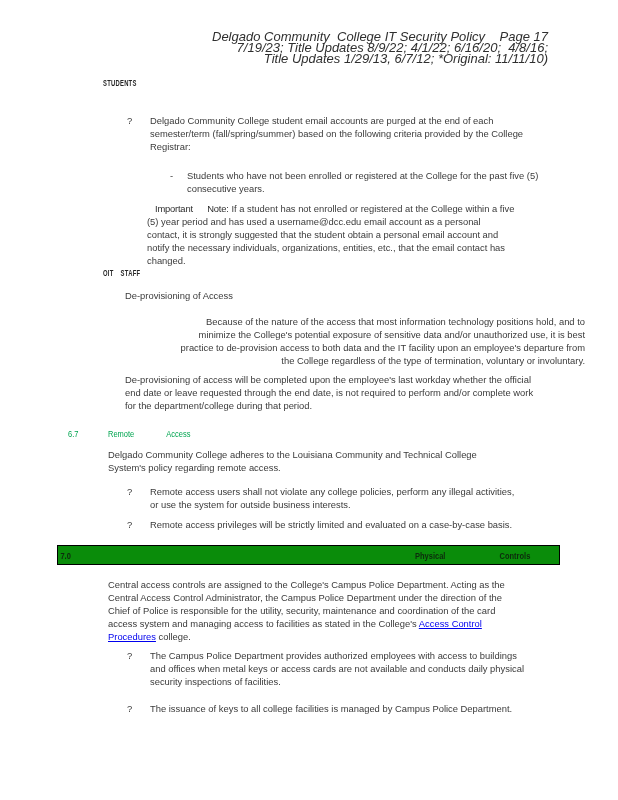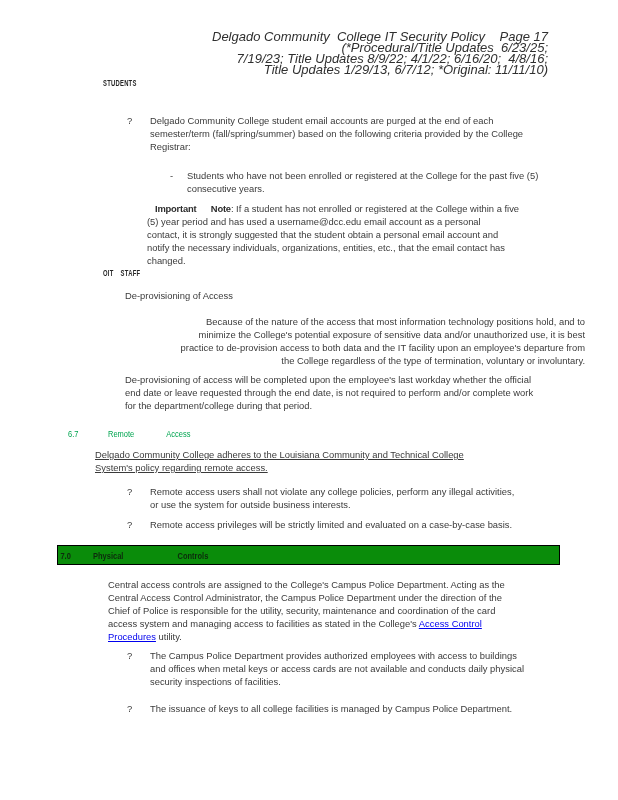--- a/index.html
+++ b/index.html
@@ -19,39 +19,38 @@
     display:inline-block;transform:scaleX(0.65);transform-origin:left center;
     letter-spacing:0.4px;white-space:pre;}
   .caps-gap{word-spacing:8px;}
   
   .para{white-space:pre-line;}
   
   .bullet-row{display:flex;}
   .bullet-marker{flex:0 0 23px;color:#3a3a3a;}
   .sub-marker{flex:0 0 17px;}
   .bullet-text{flex:1;white-space:pre-line;}
-  .note-label{font-weight:bold;color:#2c2c2c;letter-spacing:-0.2px;word-spacing:12px;padding-left:8px;}
+  .note-label{font-weight:normal;color:#2c2c2c;letter-spacing:-0.2px;word-spacing:12px;padding-left:8px;}
   
   .green-heading{color:#00A550;font-weight:normal;}
   .green-heading .sec-num{display:inline-block;width:40px;transform:scaleX(0.8);transform-origin:left center;}
   .green-heading .sec-title{display:inline-block;transform:scaleX(0.8);transform-origin:left center;word-spacing:38px;white-space:pre;}
   
   .banner{left:57px;top:545px;width:501px;height:18px;
     background:#0a8c0a;border:1px solid #000000;
-    color:#0d2b0d;font-weight:bold;display:flex;align-items:center;}
+    color:#0d2b0d;font-weight:bold;display:flex;align-items:center;justify-content:space-between;}
   .banner .sec-num{display:inline-block;width:32px;padding-left:3px;transform:scaleX(0.8);transform-origin:left center;}
   .banner .sec-title{display:inline-block;transform:scaleX(0.8);transform-origin:left center;word-spacing:65px;white-space:pre;}
   a.doc-link{color:#0000EE;text-decoration:underline;white-space:pre-line;cursor:pointer;}
 </style>
 </head>
 <body>
 
 <div class="abs doc-header">
   <div>Delgado Community  College IT Security Policy    Page 17</div>
-  <div>(*Procedural/Title Updates  6/23/25;</div>
   <div>7/19/23; Title Updates 8/9/22; 4/1/22; 6/16/20;  4/8/16;</div>
   <div>Title Updates 1/29/13, 6/7/12; *Original: 11/11/10)</div>
 </div>
 
 <div class="abs" style="left:103px;top:76px;">
   <span class="caps-heading">STUDENTS</span>
 </div>
 
 <div class="abs bullet-row" style="left:127px;top:114px;width:440px;">
   <span class="bullet-marker">?</span>
@@ -84,21 +83,21 @@
 the College regardless of the type of termination, voluntary or involuntary.</div>
 
 <div class="abs para" style="left:125px;top:373px;width:460px;">De-provisioning of access will be completed upon the employee's last workday whether the official
 end date or leave requested through the end date, is not required to perform and/or complete work
 for the department/college during that period.</div>
 
 <div class="abs green-heading" style="left:68px;top:427px;">
   <span class="sec-num">6.7</span><span class="sec-title">Remote Access</span>
 </div>
 
-<div class="abs para" style="left:95px;top:448px;width:460px;text-decoration:underline;">Delgado Community College adheres to the Louisiana Community and Technical College
+<div class="abs para" style="left:108px;top:448px;width:460px;">Delgado Community College adheres to the Louisiana Community and Technical College
 System's policy regarding remote access.</div>
 
 <div class="abs bullet-row" style="left:127px;top:485px;width:445px;">
   <span class="bullet-marker">?</span>
   <span class="bullet-text">Remote access users shall not violate any college policies, perform any illegal activities,
 or use the system for outside business interests.</span>
 </div>
 
 <div class="abs bullet-row" style="left:127px;top:518px;width:445px;">
   <span class="bullet-marker">?</span>
@@ -107,21 +106,21 @@
 
 <div class="abs banner">
   <span class="sec-num">7.0</span>
     <span class="sec-title">Physical Controls</span>
 </div>
 
 <div class="abs para" style="left:108px;top:578px;width:465px;"><span>Central access controls are assigned to the College's Campus Police Department. Acting as the
 Central Access Control Administrator, the Campus Police Department under the direction of the
 Chief of Police is responsible for the utility, security, maintenance and coordination of the card
 access system and managing access to facilities as stated in the College's </span><a class="doc-link">Access Control
-Procedures</a><span> utility.</span></div>
+Procedures</a><span> college.</span></div>
 
 <div class="abs bullet-row" style="left:127px;top:649px;width:445px;">
   <span class="bullet-marker">?</span>
   <span class="bullet-text">The Campus Police Department provides authorized employees with access to buildings
 and offices when metal keys or access cards are not available and conducts daily physical
 security inspections of facilities.</span>
 </div>
 
 <div class="abs bullet-row" style="left:127px;top:702px;width:445px;">
   <span class="bullet-marker">?</span>

